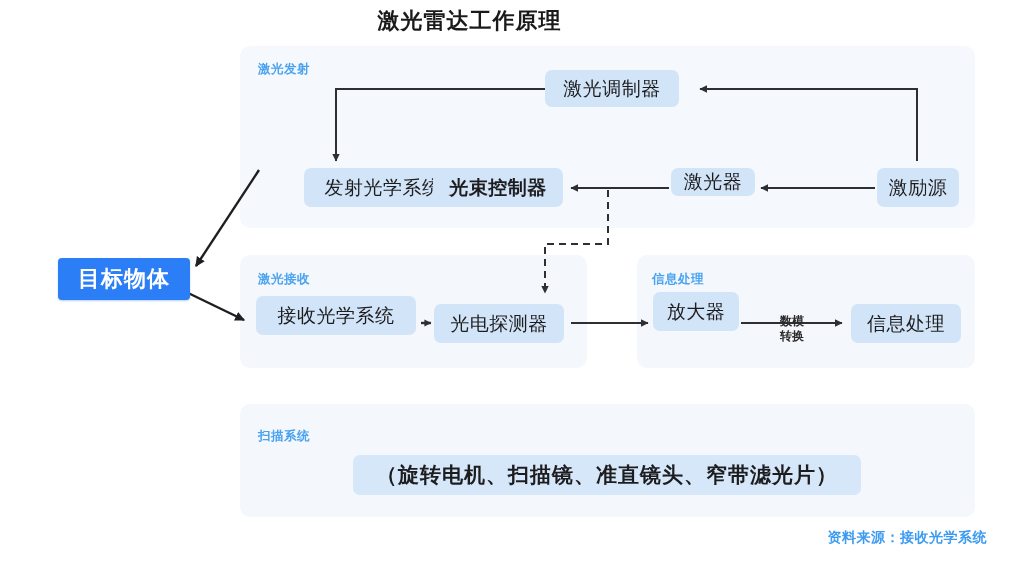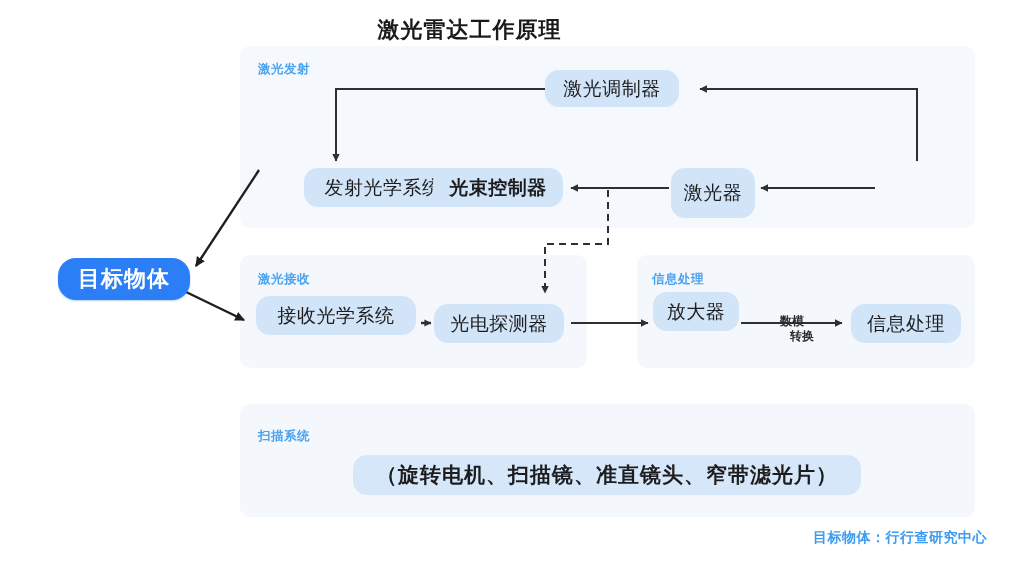--- a/index.html
+++ b/index.html
@@ -5,49 +5,49 @@
   html,body{margin:0;padding:0;}
   body{
     width:1012px;height:562px;
     background:#ffffff;
     font-family:"Liberation Sans","DejaVu Sans",sans-serif;
     position:relative;overflow:hidden;
   }
   #stage{position:absolute;left:0;top:0;width:1012px;height:562px;}
 
   .title{
-    position:absolute;left:0;top:15px;width:939px;
+    position:absolute;left:0;top:6px;width:939px;
     text-align:center;
     font-size:22px;font-weight:bold;color:#1a1a1a;
     letter-spacing:1px;
   }
 
   
   .panel{position:absolute;background:#f4f7fc;border-radius:10px;}
   .panel.outer{background:#f5f8fc;}
   .panel-label{
     position:absolute;
     font-size:12.5px;font-weight:bold;color:#4aa3f0;
     letter-spacing:.5px;white-space:nowrap;
   }
 
   
   .node{
     position:absolute;
     background:#d2e4f8;
-    border-radius:14px;
+    border-radius:7px;
     color:#1d1d1f;
     display:flex;align-items:center;justify-content:center;
     font-size:19px;font-weight:500;
     white-space:nowrap;
     letter-spacing:.5px;
   }
   .node.target{
     background:#2b7ef5;color:#ffffff;font-weight:bold;font-size:22px;
-    border-radius:18px;letter-spacing:1px;
+    border-radius:4px;letter-spacing:1px;
     box-shadow:0 1px 2px rgba(43,126,245,.35);
   }
   .node.scan{
     font-size:21px;font-weight:bold;letter-spacing:1px;
     background:#d6e7f9;
   }
 
   
   #wires{position:absolute;left:0;top:0;width:1012px;height:562px;pointer-events:none;}
 
@@ -125,31 +125,32 @@
   </svg>
 
   <div class="node target" style="left:58px;top:258px;width:132px;height:42px;">目标物体</div>
 
   <div class="node" style="left:545px;top:70px;width:134px;height:37px;">激光调制器</div>
 
   <div class="node" style="left:256px;top:168px;width:158px;height:39px;margin-left:48px;">发射光学系统</div>
 
   <div class="node" style="left:433px;top:168px;width:130px;height:39px;font-weight:bold;">光束控制器</div>
 
-  <div class="node" style="left:671px;top:168px;width:84px;height:50px;">激光器</div>
+  <div class="node" style="left:671px;top:168px;width:84px;height:28px;">激光器</div>
 
+  <div class="node" style="left:877px;top:168px;width:82px;height:39px;">激励源</div>
 
   <div class="node" style="left:256px;top:296px;width:160px;height:39px;">接收光学系统</div>
 
   <div class="node" style="left:434px;top:304px;width:130px;height:39px;">光电探测器</div>
 
   <div class="node" style="left:653px;top:292px;width:86px;height:39px;">放大器</div>
 
   <div class="node" style="left:851px;top:304px;width:110px;height:39px;">信息处理</div>
 
   <div class="node scan" style="left:353px;top:455px;width:508px;height:40px;text-align:center;">（旋转电机、扫描镜、准直镜头、窄带滤光片）</div>
 
   <div class="conv-label" style="left:770px;top:297px;width:44px;margin-top:18px;">数模</div>
-  <div class="conv-label" style="left:770px;top:330px;width:44px;text-align:right;">转换</div>
+  <div class="conv-label" style="left:770px;top:330px;width:44px;">转换</div>
 
-  <div class="source">目标物体：行行查研究中心</div>
+  <div class="source">资料来源：接收光学系统</div>
 
 </div>
 
 </body></html>

